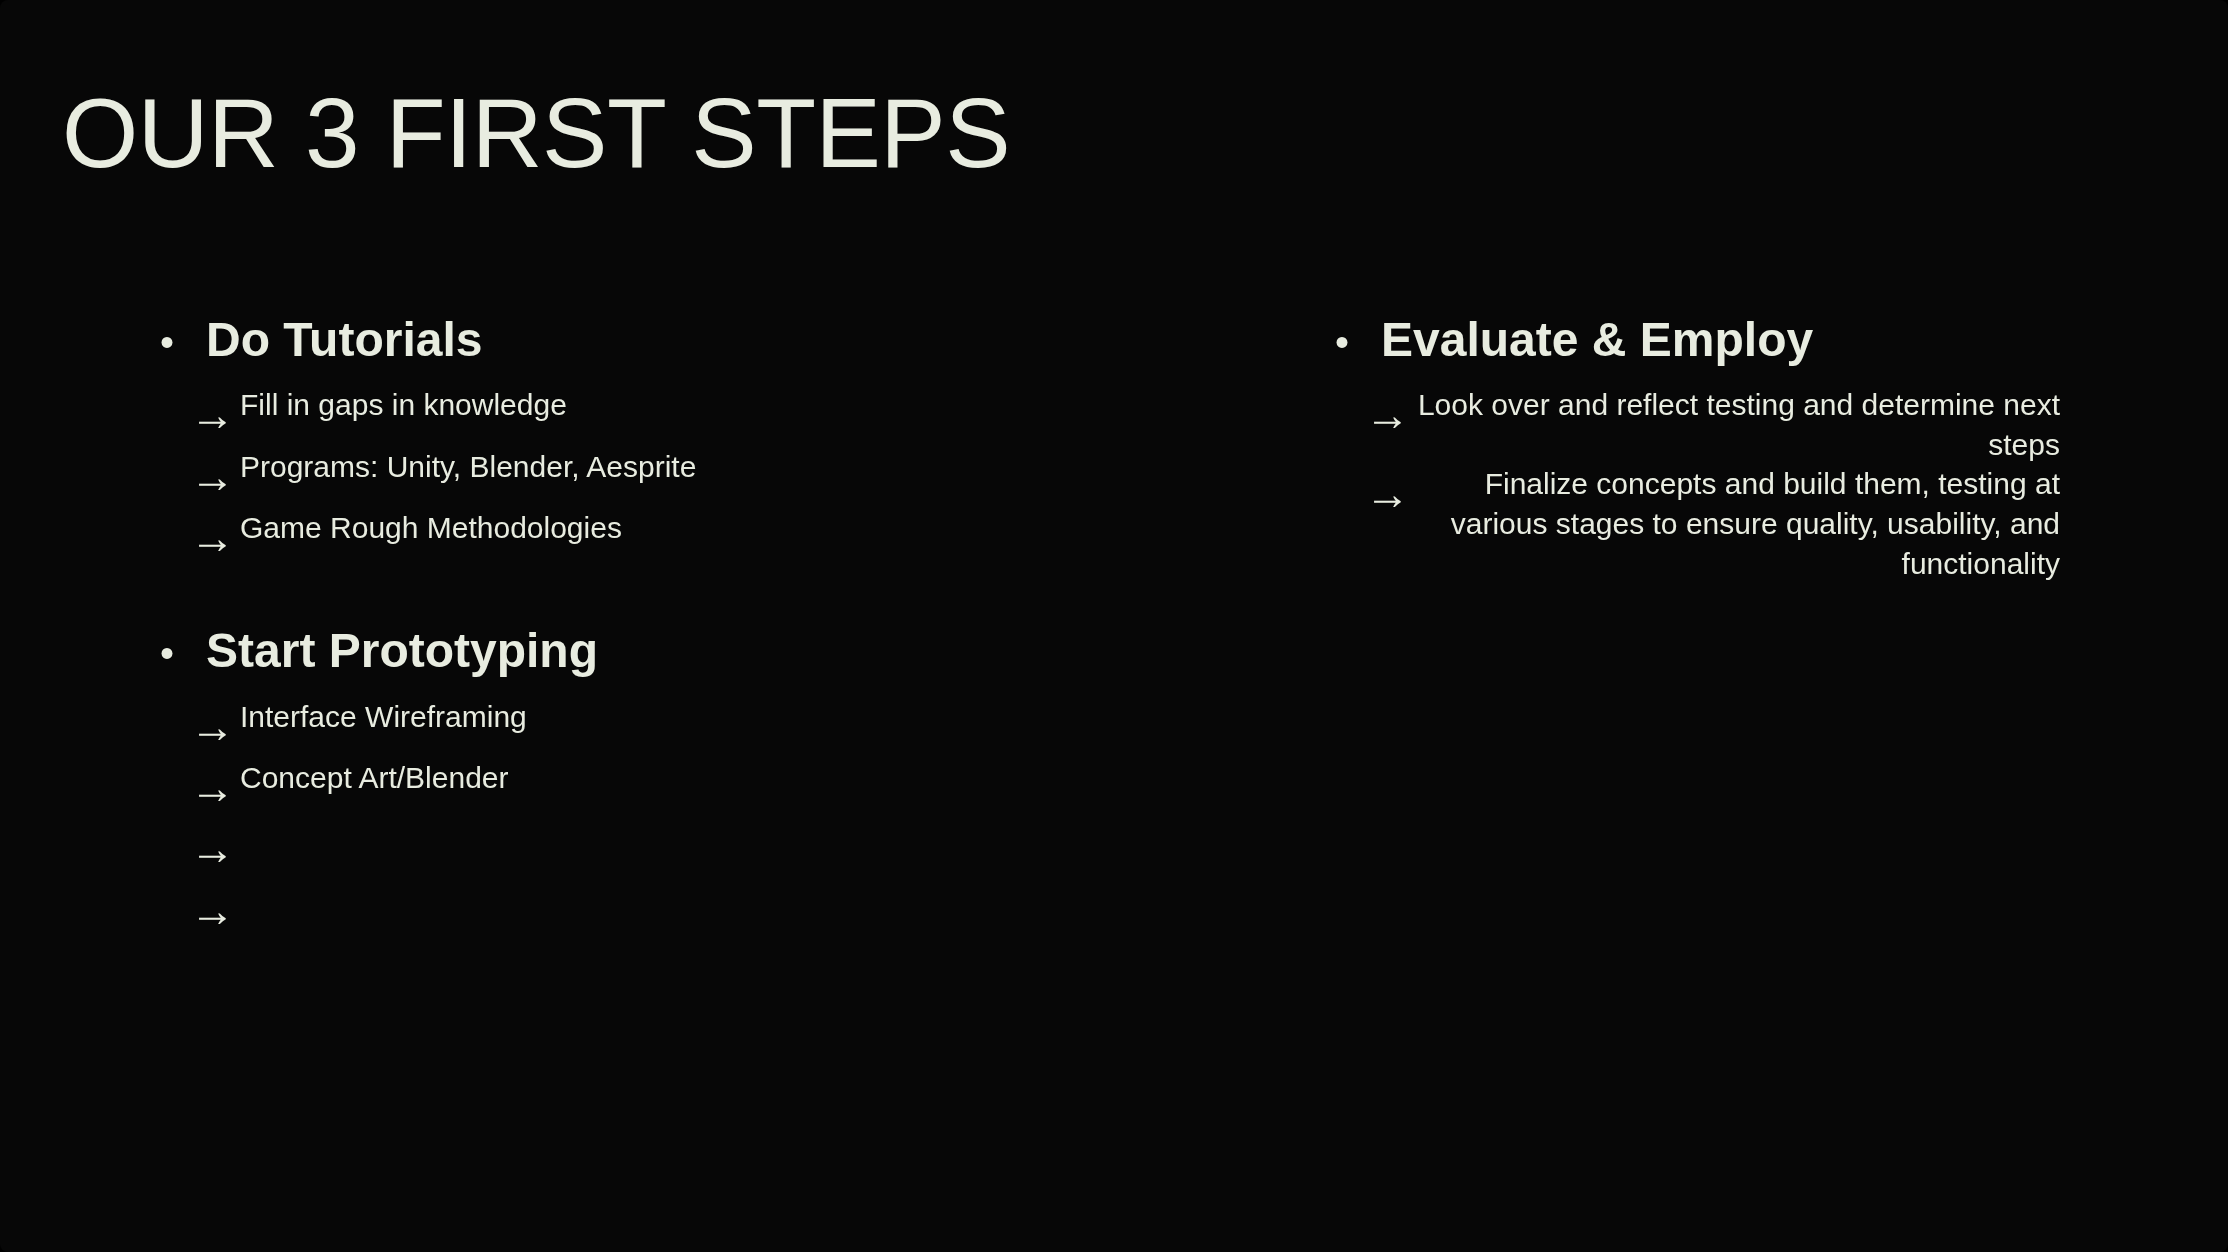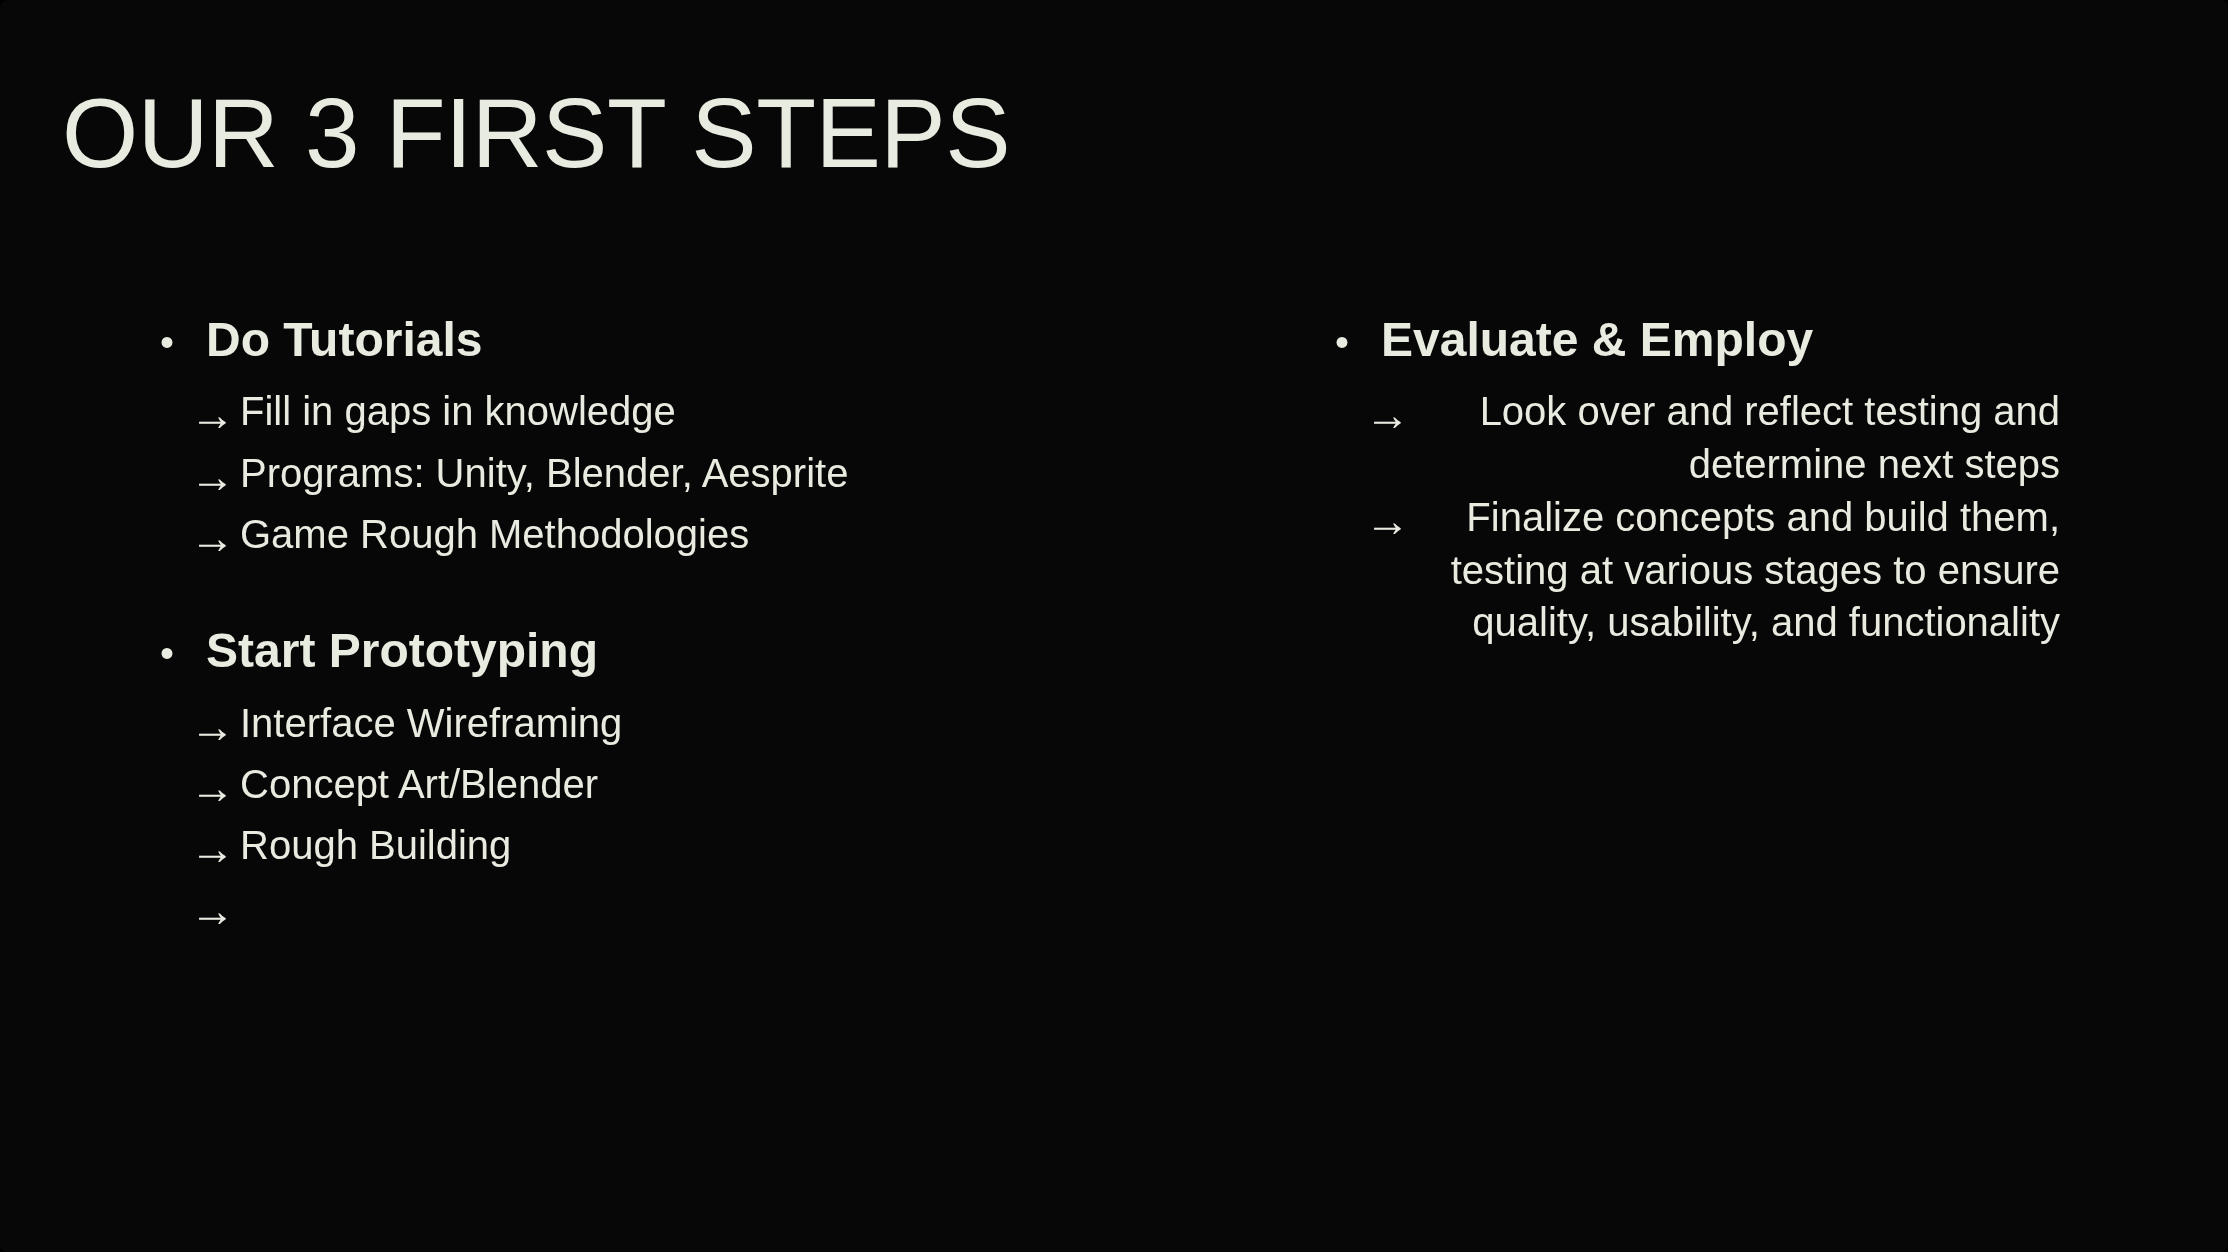--- a/index.html
+++ b/index.html
@@ -90,21 +90,21 @@
   }
   .arrow {
     flex: none;
     width: 50px;
     color: #e8ece0;
     font-size: 45px;
     line-height: 1.32;
   }
   .sub-text {
     color: #e8ece0;
-    font-size: 40px;
+    font-size: 30px;
     line-height: 1.32;
   }
   .col-right .sub-item {
     margin-bottom: 0;
   }
   .col-right .sub-text {
     max-width: 790px;
     text-align: right;
   }
 </style>
@@ -149,21 +149,20 @@
           <div class="sub-item">
             <span class="arrow">→</span>
             <span class="sub-text">Interface Wireframing</span>
           </div>
           <div class="sub-item">
             <span class="arrow">→</span>
             <span class="sub-text">Concept Art/Blender</span>
           </div>
           <div class="sub-item">
             <span class="arrow">→</span>
-            <span class="sub-text">Rough Building</span>
           </div>
           <div class="sub-item">
             <span class="arrow">→</span>
           </div>
         </div>
       </div>
 
     </div>
 
     <div class="col-right">

